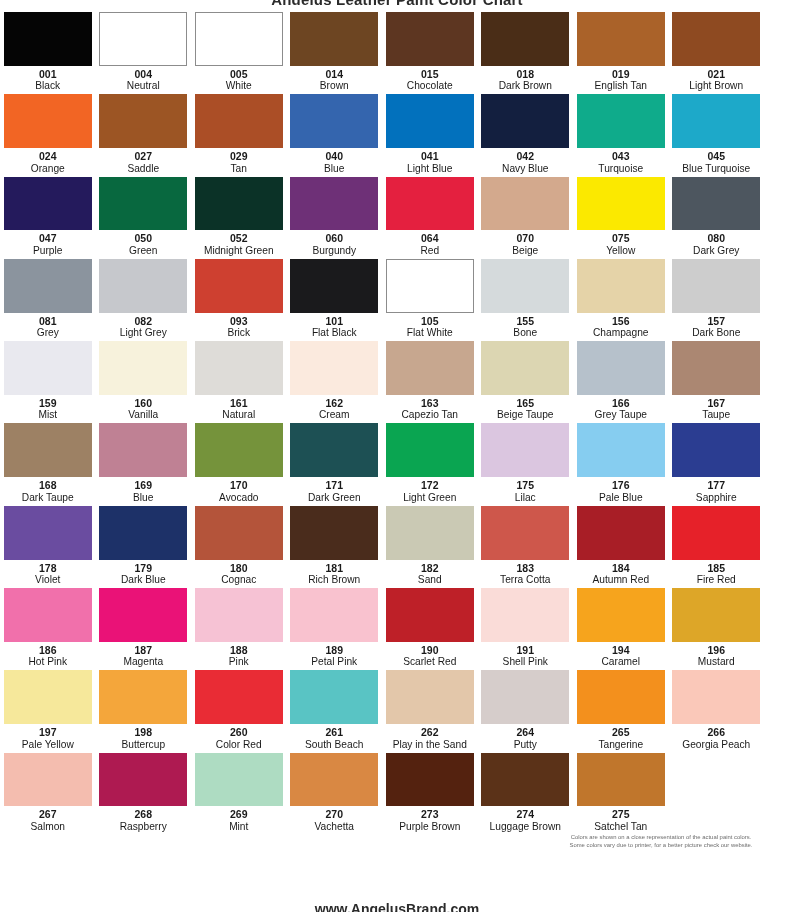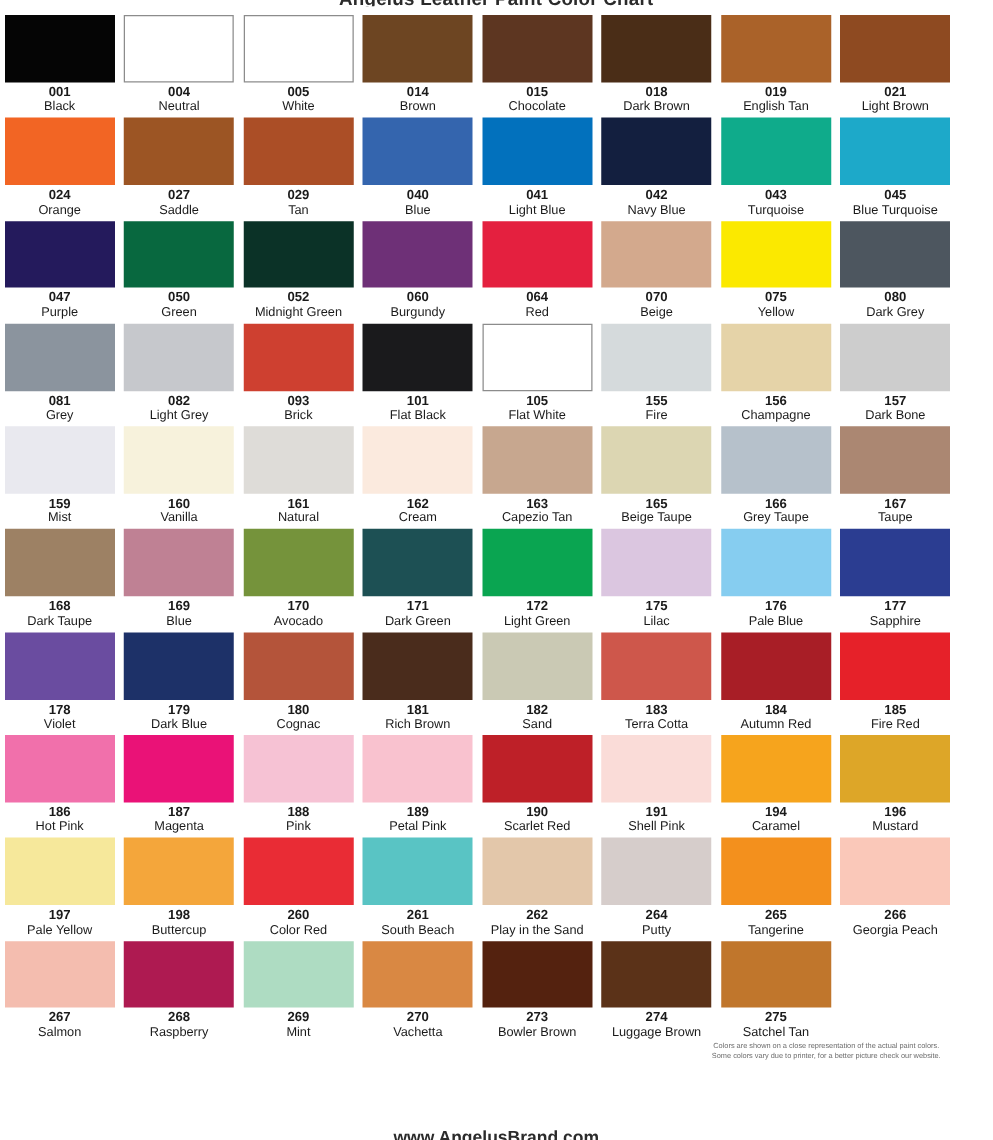--- a/index.html
+++ b/index.html
@@ -258,21 +258,21 @@
         <div class="swatch-name">Flat Black</div>
       </div>
       <div class="swatch-cell">
         <div class="swatch-chip outlined" style="background-color: rgb(255, 255, 255);"></div>
         <div class="swatch-code">105</div>
         <div class="swatch-name">Flat White</div>
       </div>
       <div class="swatch-cell">
         <div class="swatch-chip" style="background-color: rgb(213, 218, 220);"></div>
         <div class="swatch-code">155</div>
-        <div class="swatch-name">Fire</div>
+        <div class="swatch-name">Bone</div>
       </div>
       <div class="swatch-cell">
         <div class="swatch-chip" style="background-color: rgb(229, 211, 168);"></div>
         <div class="swatch-code">156</div>
         <div class="swatch-name">Champagne</div>
       </div>
       <div class="swatch-cell">
         <div class="swatch-chip" style="background-color: rgb(205, 205, 205);"></div>
         <div class="swatch-code">157</div>
         <div class="swatch-name">Dark Bone</div>
@@ -493,21 +493,21 @@
         <div class="swatch-name">Mint</div>
       </div>
       <div class="swatch-cell">
         <div class="swatch-chip" style="background-color: rgb(217, 136, 67);"></div>
         <div class="swatch-code">270</div>
         <div class="swatch-name">Vachetta</div>
       </div>
       <div class="swatch-cell">
         <div class="swatch-chip" style="background-color: rgb(84, 34, 15);"></div>
         <div class="swatch-code">273</div>
-        <div class="swatch-name">Bowler Brown</div>
+        <div class="swatch-name">Purple Brown</div>
       </div>
       <div class="swatch-cell">
         <div class="swatch-chip" style="background-color: rgb(91, 50, 24);"></div>
         <div class="swatch-code">274</div>
         <div class="swatch-name">Luggage Brown</div>
       </div>
       <div class="swatch-cell">
         <div class="swatch-chip" style="background-color: rgb(192, 118, 44);"></div>
         <div class="swatch-code">275</div>
         <div class="swatch-name">Satchel Tan</div>

